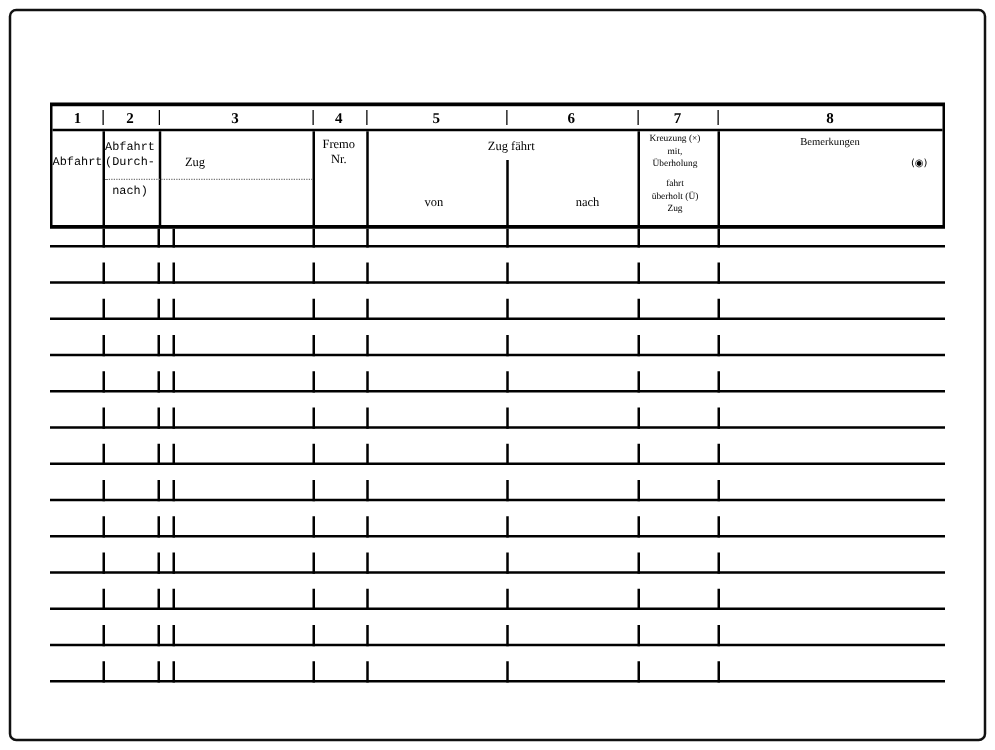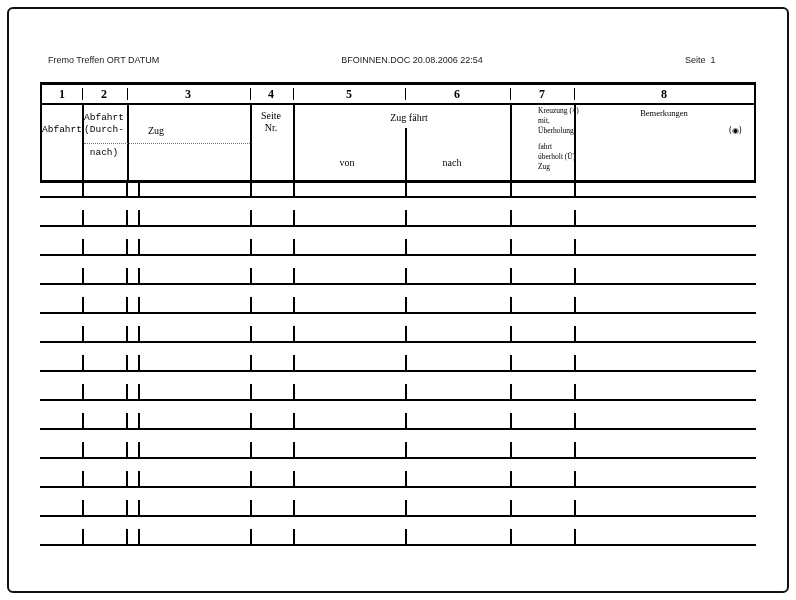--- a/index.html
+++ b/index.html
@@ -20,43 +20,38 @@
   .numrow{position:absolute;left:0;top:0;width:712px;height:18px;}
   .numrow .num{position:absolute;top:1px;transform:translateX(-50%);
                font-weight:bold;font-size:12px;line-height:16px;}
   .numtick{position:absolute;top:3px;width:1px;height:12px;background:#000;}
   .sep{position:absolute;left:0;top:18px;width:712px;height:2px;background:#000;}
   .vline{position:absolute;width:2px;background:#000;}
   .htext{position:absolute;transform:translateX(-50%);font-size:10px;line-height:11px;
          text-align:center;white-space:nowrap;}
   .small{font-size:9.5px;font-family:Liberation Mono, monospace;}
   .dotted{position:absolute;border-top:1px dotted #777;height:0;}
-  .col7{position:absolute;left:468px;top:21px;width:60px;text-align:left;
-        font-size:7.5px;line-height:10px;margin-left:28px;}
+  .col7{position:absolute;left:468px;top:21px;width:60px;text-align:center;
+        font-size:7.5px;line-height:10px;}
   .col7 .gap{height:6px;}
   .sym{font-family:"DejaVu Sans",sans-serif;}
   .bem-sym{position:absolute;left:532px;top:41px;width:174px;text-align:right;
            padding-right:6px;box-sizing:border-box;font-size:8px;}
 
   
   .rows{position:absolute;left:0;top:0;width:796px;height:600px;}
   .row-line{position:absolute;left:40px;width:716px;height:2px;background:#000;}
   .tick{position:absolute;width:2px;background:#000;}
 </style>
 </head>
 <body>
 
 <div class="screen">
   <div class="frame"></div>
 
-  <div class="pgheader">
-    <span class="ph-left">Fremo Treffen ORT DATUM</span>
-    <span class="ph-center">BFOINNEN.DOC 20.08.2006 22:54</span>
-    <span class="ph-right">Seite  1</span>
-  </div>
 
   <div class="thead">
 
     <div class="numrow">
       <span class="num" style="left:20px">1</span>
       <span class="num" style="left:62px">2</span>
       <span class="num" style="left:146px">3</span>
       <span class="num" style="left:229px">4</span>
       <span class="num" style="left:307px">5</span>
       <span class="num" style="left:415px">6</span>
@@ -80,25 +75,25 @@
     <i class="vline" style="left:468px;top:20px;height:75px"></i>
     <i class="vline" style="left:532px;top:20px;height:75px"></i>
 
     <i class="dotted" style="left:42px;top:58px;width:166px"></i>
 
     <span class="htext small" style="left:20px;top:39px">Abfahrt</span>
     <span class="htext small" style="left:62px;top:27px">Abfahrt</span>
     <span class="htext small" style="left:62px;top:39px">(Durch-</span>
     <span class="htext small" style="left:62px;top:62px">nach)</span>
     <span class="htext" style="left:114px;top:40px">Zug</span>
-    <span class="htext" style="left:229px;top:25px">Seite</span>
+    <span class="htext" style="left:229px;top:25px">Fremo</span>
     <span class="htext" style="left:229px;top:37px">Nr.</span>
     <span class="htext" style="left:367px;top:27px">Zug fährt</span>
     <span class="htext" style="left:305px;top:72px">von</span>
-    <span class="htext" style="left:410px;top:72px">nach</span>
+    <span class="htext" style="left:428px;top:72px">nach</span>
 
     <div class="col7">
       <div>Kreuzung (×)</div>
       <div>mit,</div>
       <div>Überholung</div>
       <div class="gap"></div>
       <div>fahrt</div>
       <div>überholt (Ü)</div>
       <div>Zug</div>
     </div>

